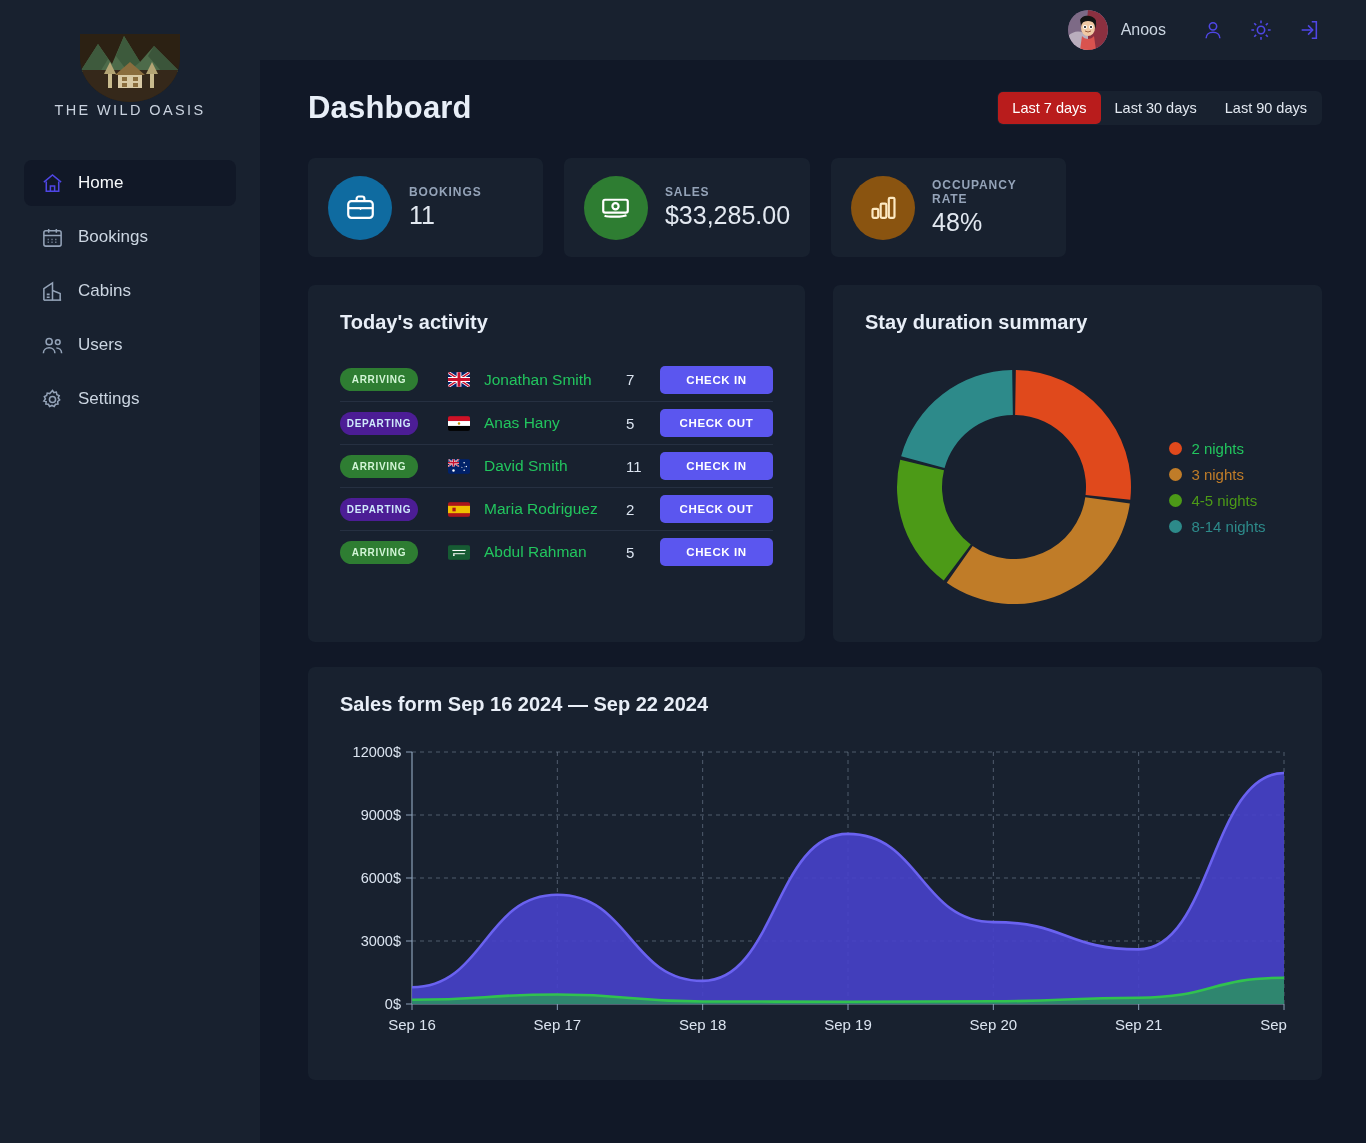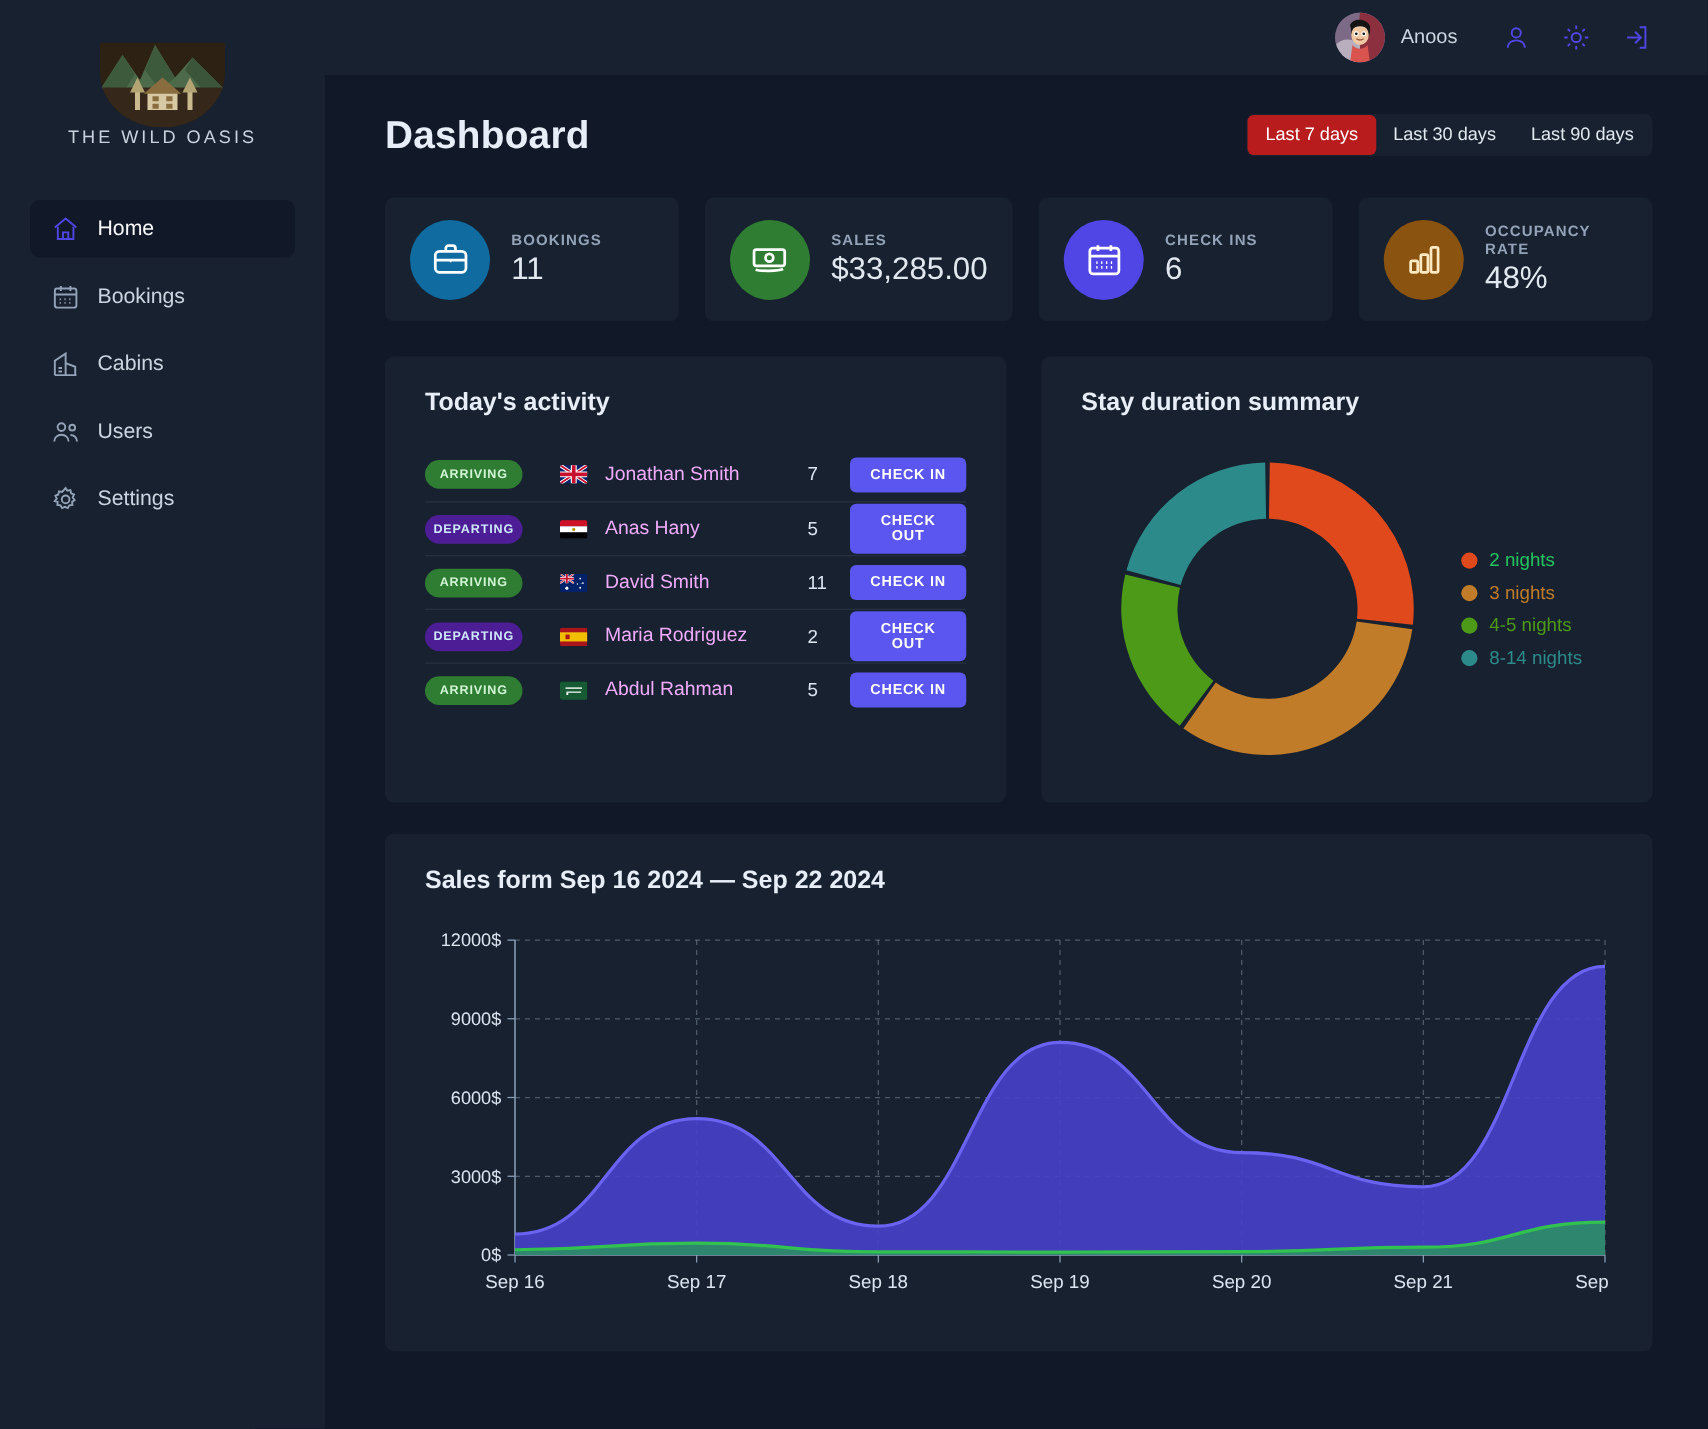--- a/index.html
+++ b/index.html
@@ -97,27 +97,27 @@
   .act-row:first-of-type { border-top: none; }
   .badge {
     width: 78px; text-align: center; flex: 0 0 78px;
     font-size: 10px; font-weight: 700; letter-spacing: .7px;
     padding: 6px 0; border-radius: 100px;
   }
   .badge.arriving { background: #2e7d32; color: #d2f5d6; }
   .badge.departing { background: #4c1d95; color: #cfe9fb; text-align: center; }
   .flag { width: 22px; height: 15px; margin-left: 30px; flex:0 0 22px; border-radius: 2px; overflow:hidden; }
   .flag svg { display:block; }
-  .guest { margin-left: 14px; color: #f0abfc; font-size: 15.5px; flex: 1; }
+  .guest { margin-left: 14px; color: #22c55e; font-size: 15.5px; flex: 1; }
   .nights { color: #dbe4f0; font-size: 15px; width: 34px; flex:0 0 34px; }
   .act-btn {
     border: none; cursor: pointer; font-family: inherit;
     background: #5b56ef; color: #fff;
     font-size: 11.5px; font-weight: 700; letter-spacing: .6px;
-    padding: 8px 16px; width: 93px; border-radius: 5px;
+    padding: 8px 16px; width: 113px; border-radius: 5px;
   }
 
   
   .donut-body { display: flex; align-items: center; justify-content: center; gap: 30px; padding-top: 4px; }
   .legend { display: flex; flex-direction: column; gap: 9px; }
   .leg { display:flex; align-items:center; gap: 9px; font-size: 15px; }
   .dot { width: 13px; height: 13px; border-radius: 50%; flex:0 0 13px; }
 
   
   .sales-panel { background: #18212f; border-radius: 7px; padding: 26px 32px 34px; }
@@ -294,33 +294,20 @@
             <svg viewBox="0 0 24 24" stroke="#ffffff">
                 <rect x="2.5" y="6" width="19" height="10" rx="1.4"></rect>
                 <circle cx="12" cy="11" r="2.4"></circle>
                 <path d="M5.5 9v0M18.5 13v0"></path>
                 <path d="M3.5 18.4c3 1 14 1 17-.4"></path>
               </svg>
           </span>
           <span class="stat-txt">
             <span class="stat-label">Sales</span>
             <span class="stat-value">$33,285.00</span>
-          </span>
-        </div>
-        <div class="stat">
-          <span class="stat-ic" style="background:#4f46e5">
-            <svg viewBox="0 0 24 24" stroke="#ffffff">
-                <rect x="3" y="5" width="18" height="16" rx="2"></rect>
-                <path d="M3 10h18M8 3.2v3.6M16 3.2v3.6"></path>
-                <path d="M7 14h.8M10 14h.8M13 14h.8M16 14h.8M7 17h.8M10 17h.8M13 17h.8M16 17h.8"></path>
-              </svg>
-          </span>
-          <span class="stat-txt">
-            <span class="stat-label">Check ins</span>
-            <span class="stat-value">6</span>
           </span>
         </div>
         <div class="stat">
           <span class="stat-ic" style="background:#8a5410">
             <svg viewBox="0 0 24 24" stroke="#fde9c2">
                 <rect x="3.5" y="13" width="4.4" height="7" rx="1"></rect>
                 <rect x="9.8" y="9" width="4.4" height="11" rx="1"></rect>
                 <rect x="16.1" y="4.5" width="4.4" height="15.5" rx="1"></rect>
               </svg>
           </span>

